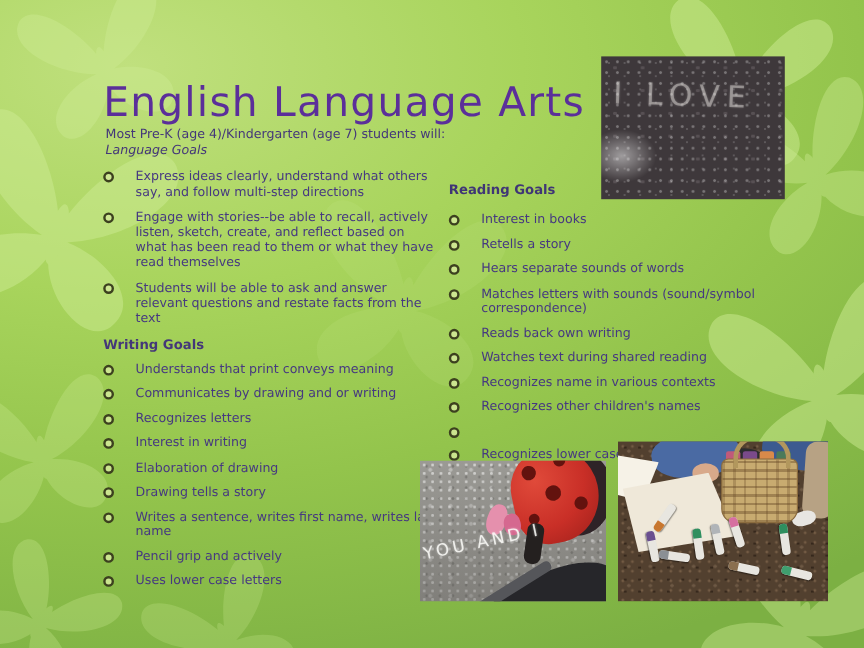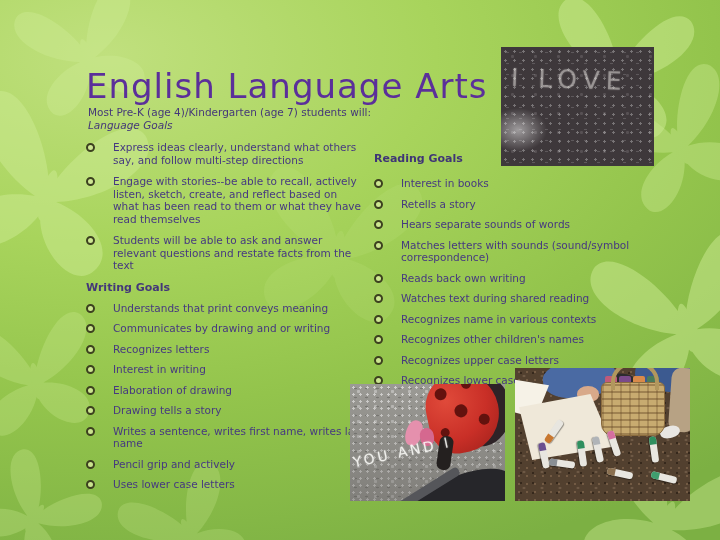--- a/index.html
+++ b/index.html
@@ -263,21 +263,20 @@
       <li class="goal">
           <span class="bullet"></span>
           <span class="goal-text">Recognizes name in various contexts</span>
         </li>
       <li class="goal">
           <span class="bullet"></span>
           <span class="goal-text">Recognizes other children's names</span>
         </li>
       <li class="goal">
           <span class="bullet"></span>
-          <span class="goal-text">Recognizes upper case letters</span>
         </li>
       <li class="goal">
           <span class="bullet"></span>
           <span class="goal-text">Recognizes lower case letters</span>
         </li>
     </ul>
   </div>
 
   <div class="photo photo-asphalt">
     <div class="chalk-love">I LOVE</div>

